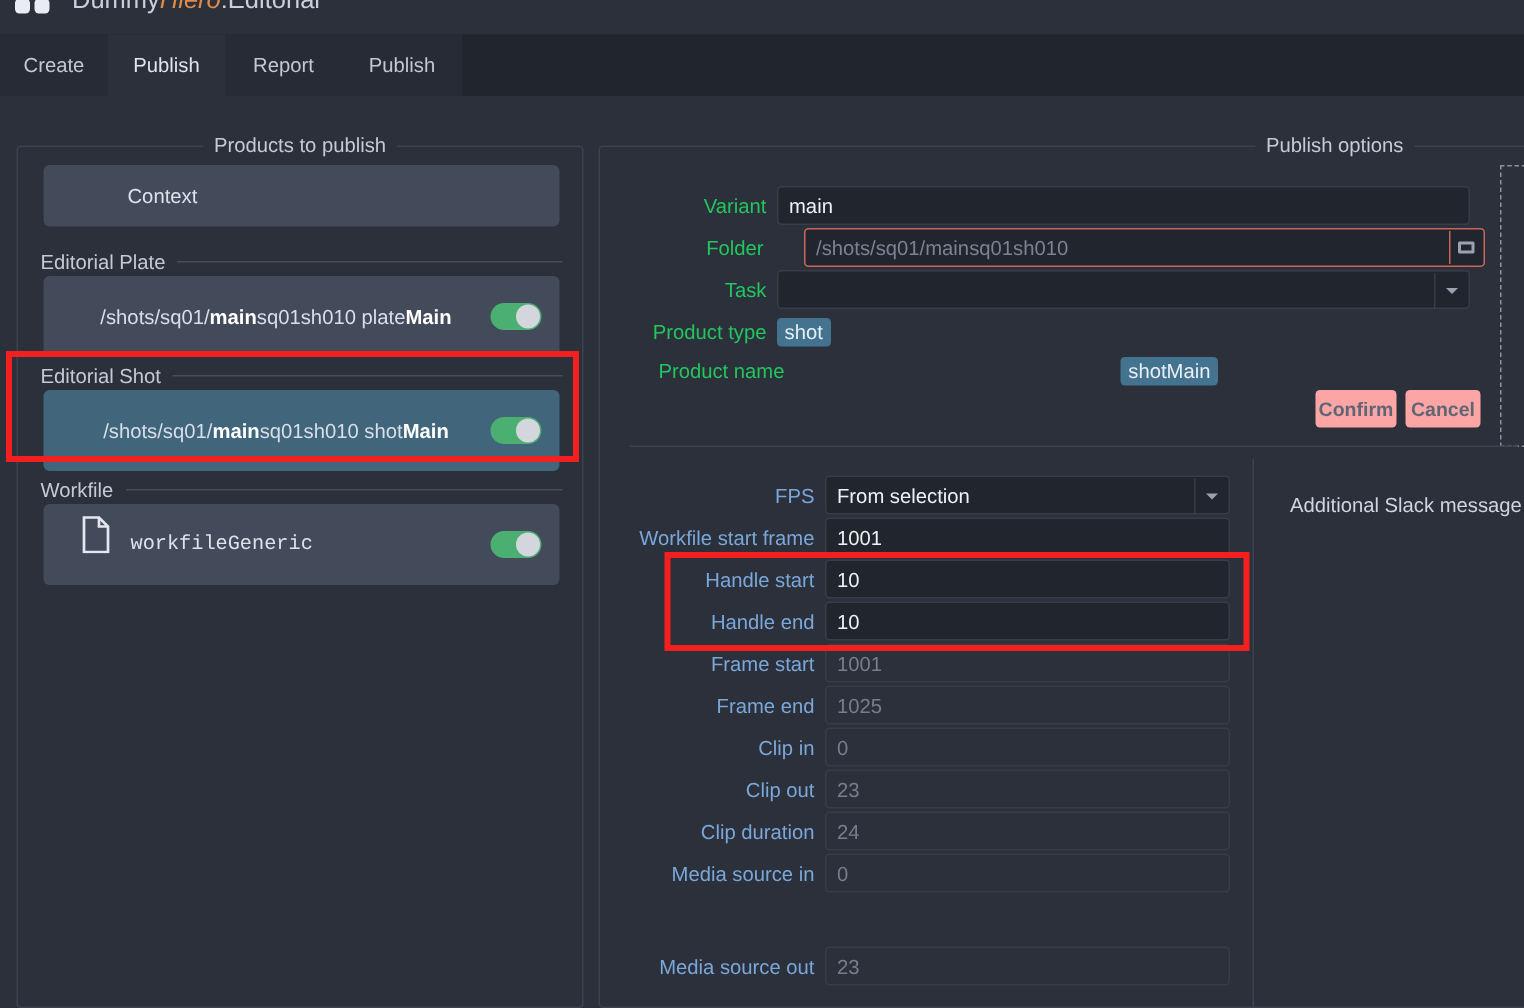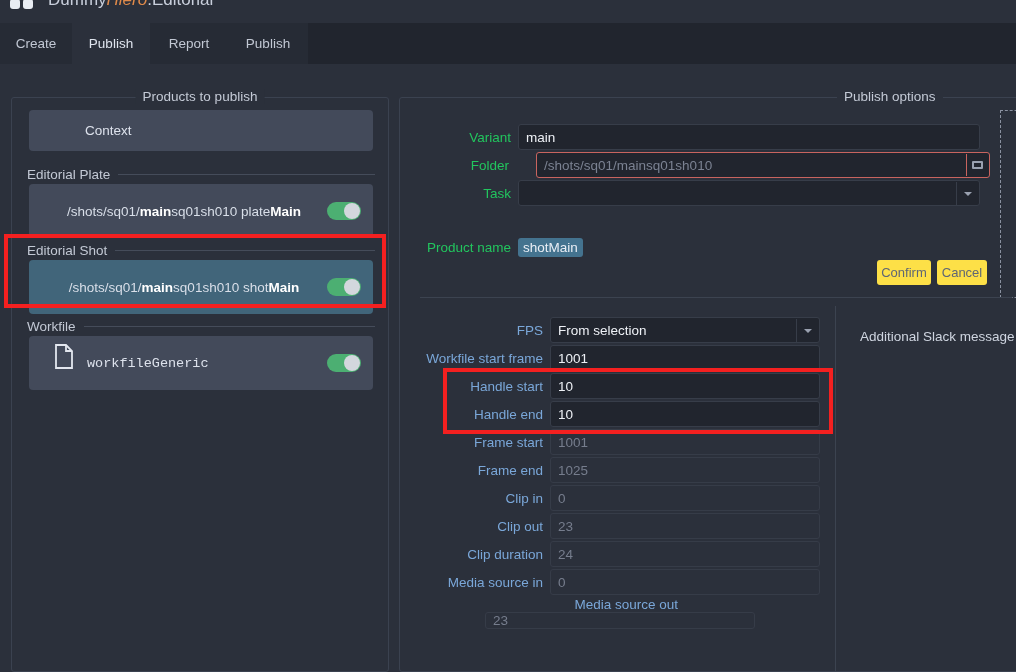--- a/index.html
+++ b/index.html
@@ -138,22 +138,22 @@
     border-left: 1px solid #c9645f;
     display: flex; align-items: center; justify-content: center;
   }
   .browsebtn b {
     display: block; width: 11px; height: 8px;
     border: 2px solid #9aa1b0; border-radius: 1px;
   }
 
   .btn {
     position: absolute; height: 25px; border-radius: 3px;
-    background: #fde047; display: flex; align-items: center;
-    justify-content: center; font-size: 13px; color: #5e6675;
+    background: #fca5a5; display: flex; align-items: center;
+    justify-content: center; font-size: 13px; color: #5e6675; font-weight: bold;
   }
 
   .dashedfocus {
     position: absolute; left: 1000px; top: 110px; width: 32px; height: 188px;
     border: 1px dashed #8a91a0;
   }
 
   .hdivider {
     position: absolute; left: 420px; top: 297px; width: 592px; height: 1px;
     background: #3c4350;
@@ -261,22 +261,26 @@
     <div class="frow" style="left:0px; top:82px; width:590px;">
       <span class="flabel" style="width:118px;">Task</span>
       <span class="fval" style="width:462px; position:relative;">
         <span></span>
         <span class="caret">
             <i></i>
           </span>
       </span>
     </div>
 
-
-    <div class="frow" style="left:0px; top:136px; width:400px;">
+    <div class="frow" style="left:0px; top:110px; width:400px;">
+      <span class="flabel" style="width:118px;">Product type</span>
+      <span class="chip">shot</span>
+    </div>
+
+    <div class="frow" style="left:12px; top:136px; width:400px;justify-content:space-between;">
       <span class="flabel" style="width:118px;">Product name</span>
       <span class="chip">shotMain</span>
     </div>
 
     <div class="btn" style="left:477px; top:162px; width:54px;">Confirm</div>
     <div class="btn" style="left:537px; top:162px; width:50px;">Cancel</div>
   </div>
 
   <div class="dashedfocus"></div>
 
@@ -341,21 +345,21 @@
         <span class="fval ghost" style="width: 270px; position: relative;">
           <span>24</span>
         </span>
       </div>
       <div class="frow" style="left: 420px; top: 569px; width: 400px;">
         <span class="flabel blue" style="width: 130px;">Media source in</span>
         <span class="fval ghost" style="width: 270px; position: relative;">
           <span>0</span>
         </span>
       </div>
-      <div class="frow" style="left: 420px; top: 597px; width: 400px; flex-direction: column;">
+      <div class="frow" style="left: 420px; top: 631px; width: 400px;">
         <span class="flabel blue" style="width: 130px;">Media source out</span>
         <span class="fval ghost" style="width: 270px; position: relative;">
           <span>23</span>
         </span>
       </div>
     </div>
 
   <div class="redbox" id="redbox-shot"></div>
   <div class="redbox" id="redbox-handle"></div>
 

